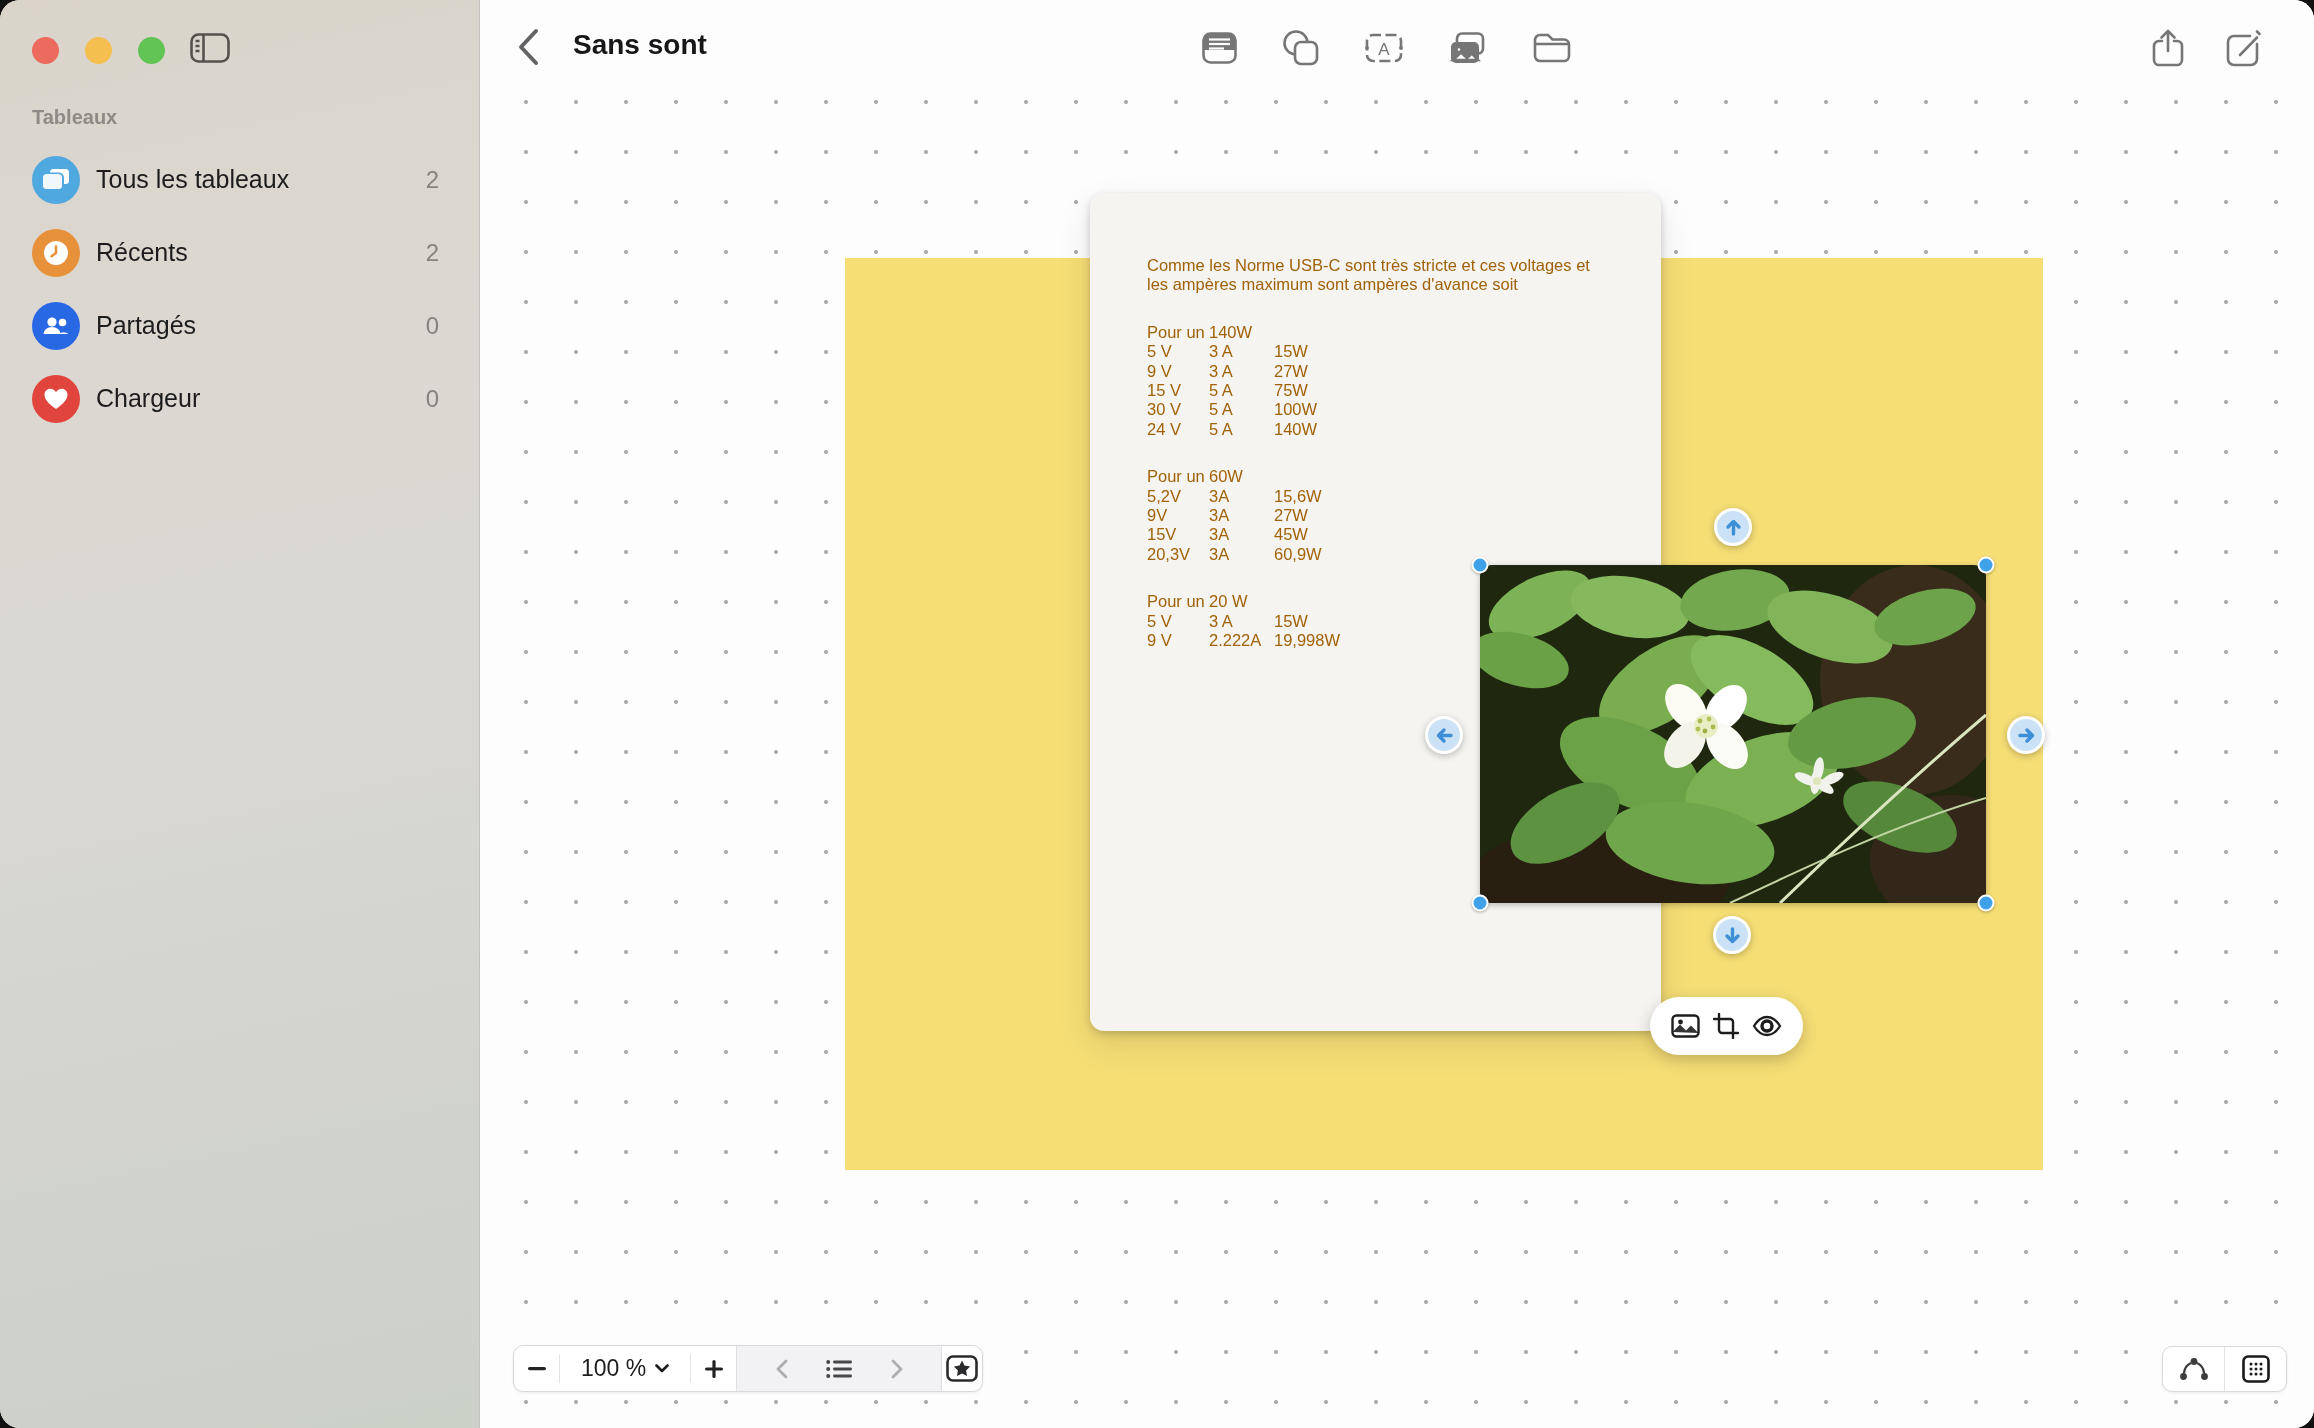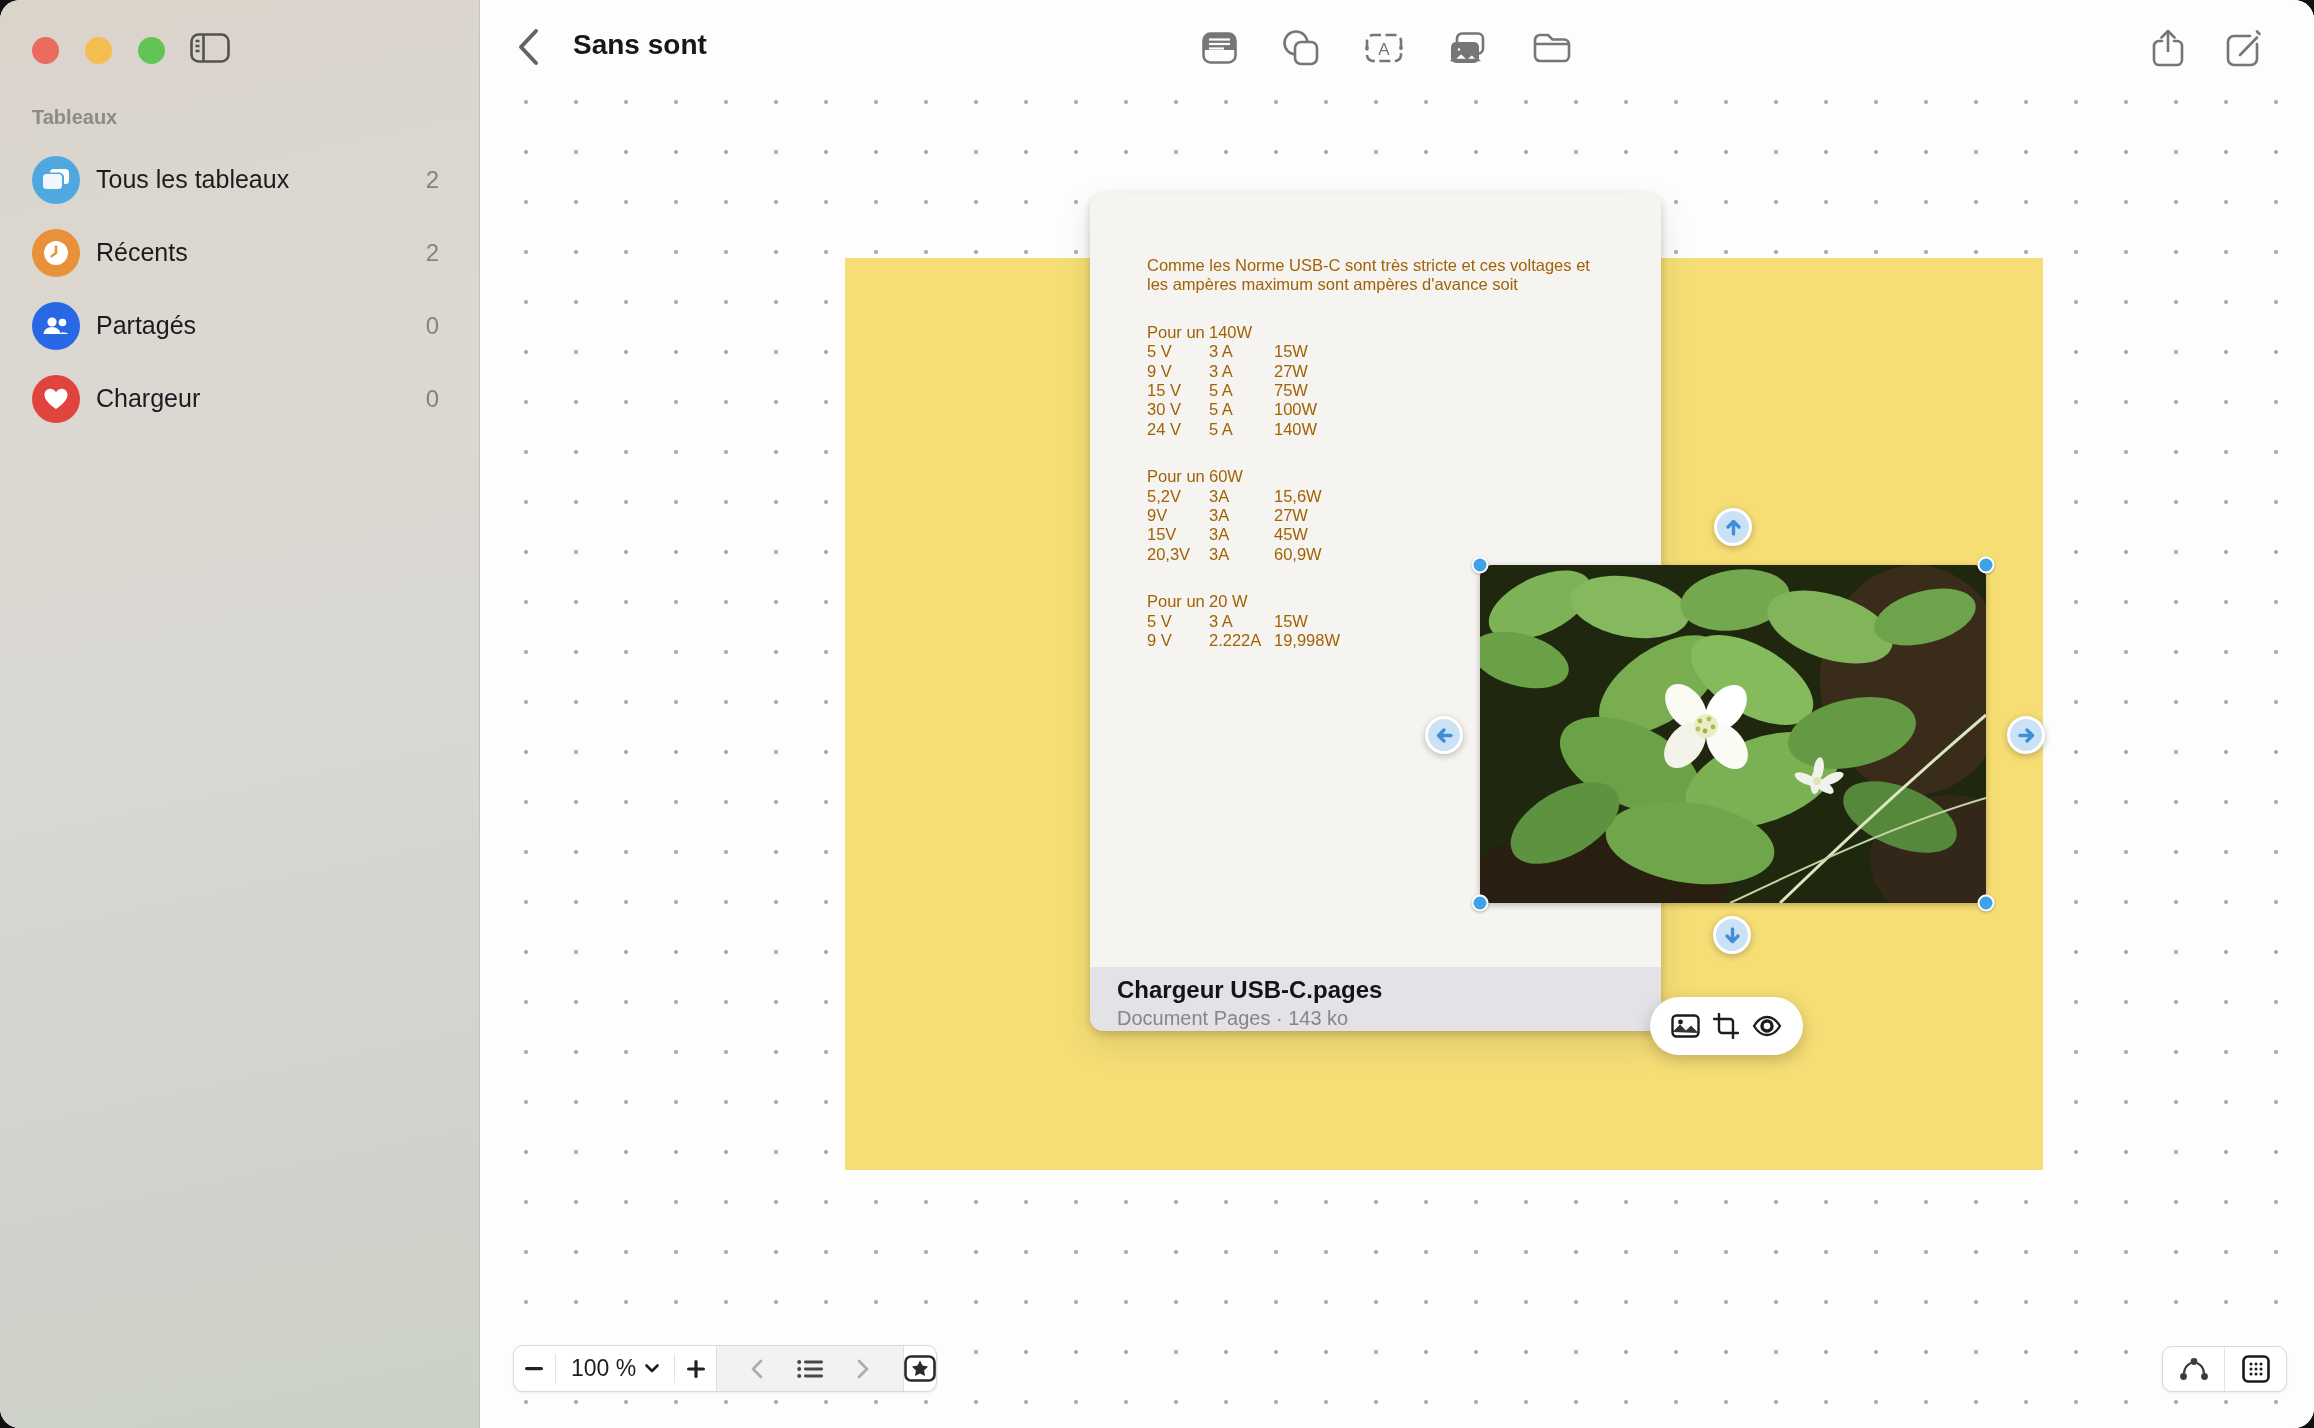--- a/index.html
+++ b/index.html
@@ -51,21 +51,21 @@
   .handle { position:absolute; width:17px; height:17px; background:#3fa2e9; border:2.5px solid #fff; border-radius:50%;
     transform:translate(-50%,-50%); box-shadow:0 1px 3px rgba(0,0,0,.3); z-index:6; }
   .nav-arrow { position:absolute; width:38px; height:38px; border-radius:50%; background:#cbe2f6; border:3px solid #fff;
     transform:translate(-50%,-50%); box-shadow:0 2px 7px rgba(0,0,0,.25); display:flex; align-items:center; justify-content:center;
     color:#3e8fd8; cursor:pointer; z-index:5; padding:0; }
   .img-pill { position:absolute; left:1170px; top:997px; width:153px; height:58px; background:#fff; border-radius:29px;
     box-shadow:0 5px 16px rgba(0,0,0,.22); display:flex; align-items:center; justify-content:center; gap:13px; z-index:7; }
   .pill-btn { background:none; border:none; color:#1d1d1f; cursor:pointer; display:flex; }
 
   
-  .zoombar { position:absolute; left:33px; top:1345px; width:424px; height:47px; background:#fff; border:1px solid #d9d9db;
+  .zoombar { position:absolute; left:33px; top:1345px; width:470px; height:47px; background:#fff; border:1px solid #d9d9db;
     border-radius:10px; box-shadow:0 1px 3px rgba(0,0,0,.08); display:flex; align-items:stretch; overflow:hidden; z-index:8; }
   .zb-btn { background:none; border:none; color:#1d1d1f; cursor:pointer; display:flex; align-items:center; justify-content:center; }
   .zb-minus,.zb-plus { width:45px; font-size:28px; color:#222; }
   .zb-sep { width:1px; background:#e3e3e5; margin:8px 0; }
   .zb-level { width:130px; display:flex; align-items:center; justify-content:center; gap:9px; font-size:23px; color:#1d1d1f; cursor:pointer; background:none; border:none; }
   .zb-mid { width:206px; background:#f2f2f4; border-left:1px solid #e0e0e2; border-right:1px solid #e0e0e2;
     display:flex; align-items:center; justify-content:space-evenly; }
   .zb-star { flex:1; }
   .cornerbar { position:absolute; left:1682px; top:1346px; width:125px; height:46px; background:#fff; border:1px solid #d9d9db;
     border-radius:10px; box-shadow:0 1px 3px rgba(0,0,0,.08); display:flex; align-items:stretch; z-index:8; }
@@ -217,24 +217,20 @@
               <span>5 V</span>
               <span>3 A</span>
               <span>15W</span>
             </div>
           <div class="trow">
               <span>9 V</span>
               <span>2.222A</span>
               <span>19,998W</span>
             </div>
         </div>
-      </div>
-      <div class="file-footer">
-        <div class="file-name">Chargeur USB-C.pages</div>
-        <div class="file-meta">Document Pages · 143 ko</div>
       </div>
     </div>
 
     <div class="photo">
       <svg width="506" height="338" viewBox="0 0 506 338">
         <rect width="506" height="338" fill="#1f270f"></rect>
         <ellipse cx="435" cy="115" rx="95" ry="115" fill="#392c1b"></ellipse>
         <ellipse cx="120" cy="315" rx="130" ry="55" fill="#281f10"></ellipse>
         <ellipse cx="470" cy="295" rx="80" ry="65" fill="#33271a"></ellipse>
         <ellipse cx="60" cy="40" rx="55" ry="28" transform="rotate(-25 60 40)" fill="#7db356"></ellipse>

